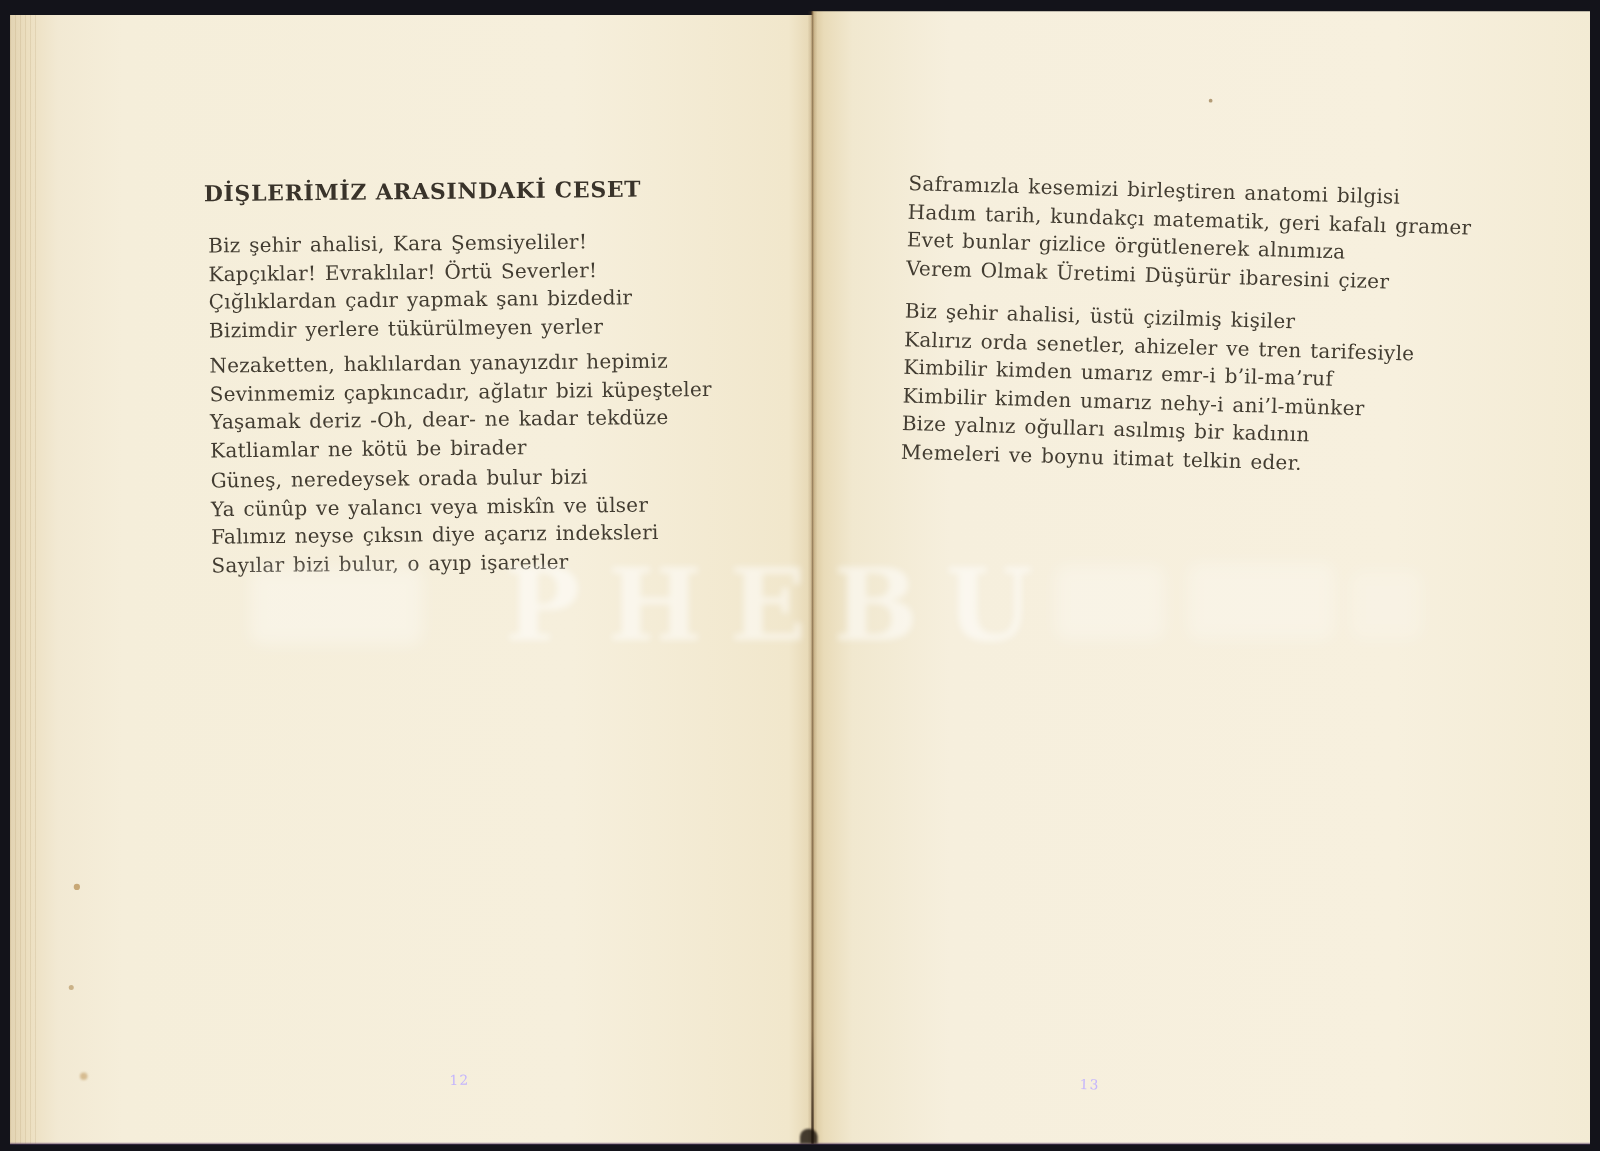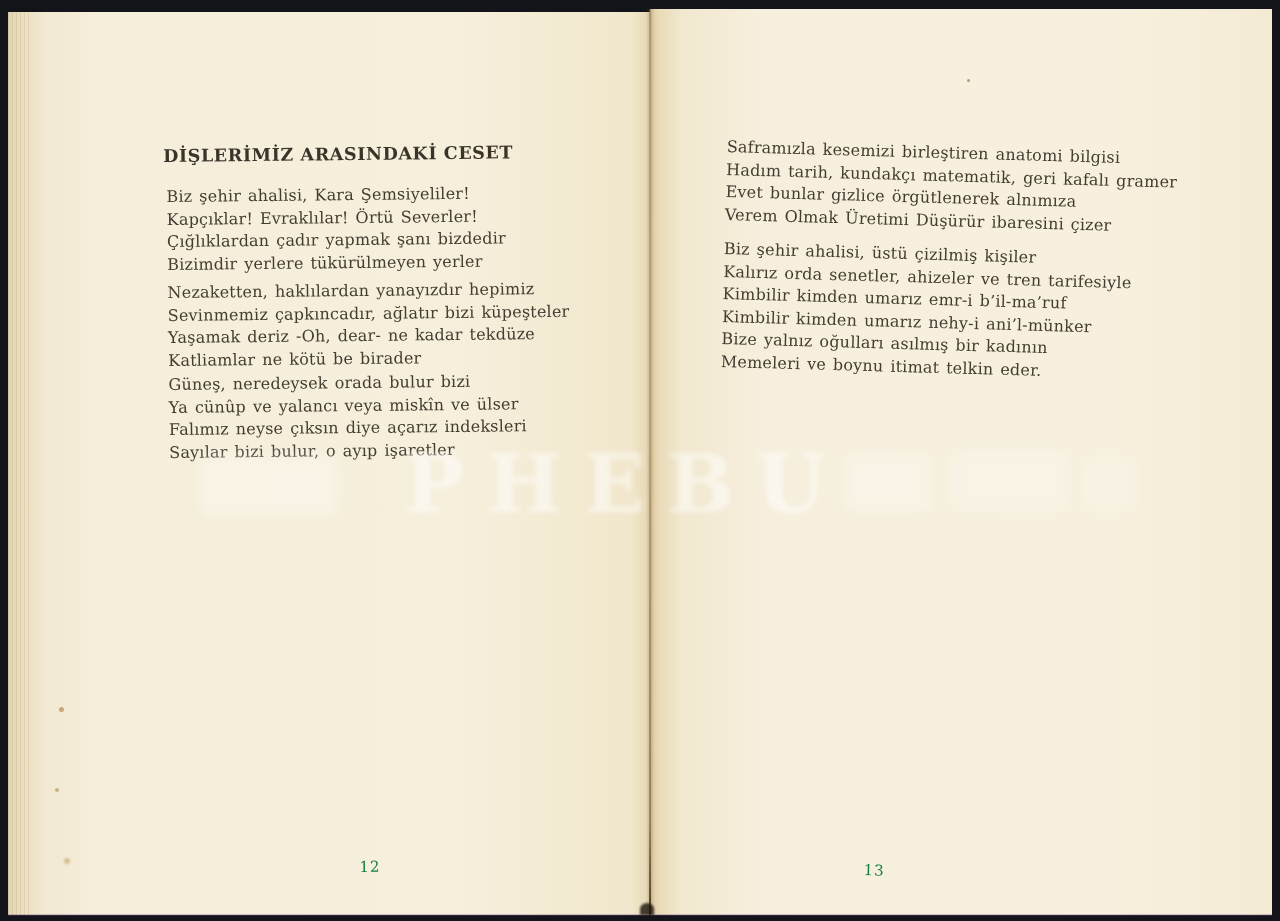--- a/index.html
+++ b/index.html
@@ -35,21 +35,21 @@
   }
   .content{position:absolute;left:0;top:0;width:1280px;height:921px;}
   .left-content{transform:rotate(-0.6deg);transform-origin:163px 150px;}
   .right-content{transform:rotate(1.6deg);transform-origin:727px 140px;}
   .poem-title{
     position:absolute;left:163px;top:146px;
     font-size:17.5px;font-weight:700;letter-spacing:.6px;color:#39332a;white-space:nowrap;
   }
   .stanza{position:absolute;color:#423c31;font-size:16px;line-height:22.5px;letter-spacing:.2px;word-spacing:1.6px;}
   .pline{white-space:nowrap;}
-  .page-number{position:absolute;font-size:15px;color:#15803d;letter-spacing:1px;}
+  .page-number{position:absolute;font-size:11px;color:#c4b5fd;letter-spacing:1px;}
   .watermark{
     position:absolute;left:404px;top:444px;z-index:5;
     font-size:80px;font-weight:700;letter-spacing:22px;line-height:80px;
     color:rgba(255,255,255,.52);filter:blur(2.5px);white-space:nowrap;
     pointer-events:none;
   }
   .wm-artifact{position:absolute;z-index:4;background:rgba(255,255,255,.30);filter:blur(6px);border-radius:10px;pointer-events:none;}
   .wm-a1{left:200px;top:454px;width:138px;height:62px;}
   .wm-a2{left:844px;top:452px;width:88px;height:60px;background:rgba(255,255,255,.26);}
   .wm-a3{left:950px;top:450px;width:118px;height:62px;background:rgba(255,255,255,.24);}

